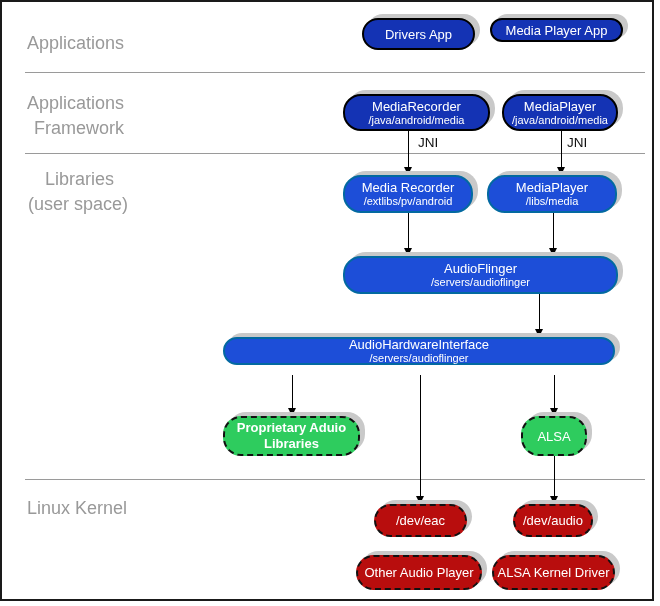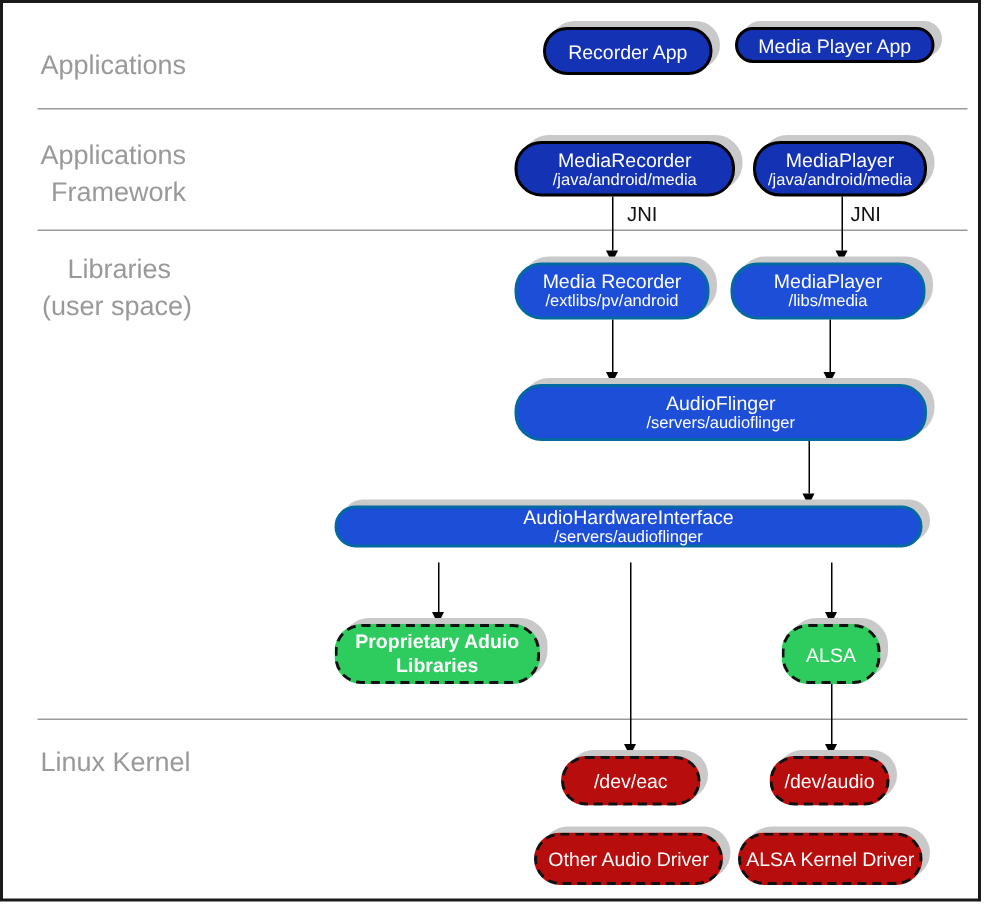--- a/index.html
+++ b/index.html
@@ -94,21 +94,21 @@
     <div class="indent2">Libraries</div>
     <div>(user space)</div>
   </div>
   <div class="section-label" style="left:27px; top:496px;">Linux Kernel</div>
 
   <div class="divider" style="top:72px;"></div>
   <div class="divider" style="top:153px;"></div>
   <div class="divider" style="top:479px;"></div>
 
   <div class="pill blue" style="left:362px; top:18px; width:113px; height:32px; border-radius:16px;">
-    <div class="title">Recorder App</div>
+    <div class="title">Drivers App</div>
   </div>
   <div class="pill blue" style="left:490px; top:18px; width:133px; height:24px; border-radius:16px;">
     <div class="title">Media Player App</div>
   </div>
 
   <div class="pill blue" style="left:343px; top:94px; width:147px; height:37px;justify-content:center;">
     <div class="title">MediaRecorder</div>
     <div class="path">/java/android/media</div>
   </div>
   <div class="pill blue" style="left:502px; top:94px; width:116px; height:37px;">
@@ -158,18 +158,18 @@
 
   <div class="arrow" style="left:554px; top:456px; height:40px;"></div>
 
   <div class="pill red-dashed" style="left:374px; top:504px; width:93px; height:33px;">
     <div class="title">/dev/eac</div>
   </div>
   <div class="pill red-dashed" style="left:513px; top:504px; width:80px; height:33px;">
     <div class="title">/dev/audio</div>
   </div>
   <div class="pill red-dashed" style="left:356px; top:555px; width:126px; height:35px;">
-    <div class="title">Other Audio Driver</div>
+    <div class="title">Other Audio Player</div>
   </div>
   <div class="pill red-dashed" style="left:492px; top:555px; width:123px; height:35px;">
     <div class="title">ALSA Kernel Driver</div>
   </div>
 </div>
 
 </body></html>

